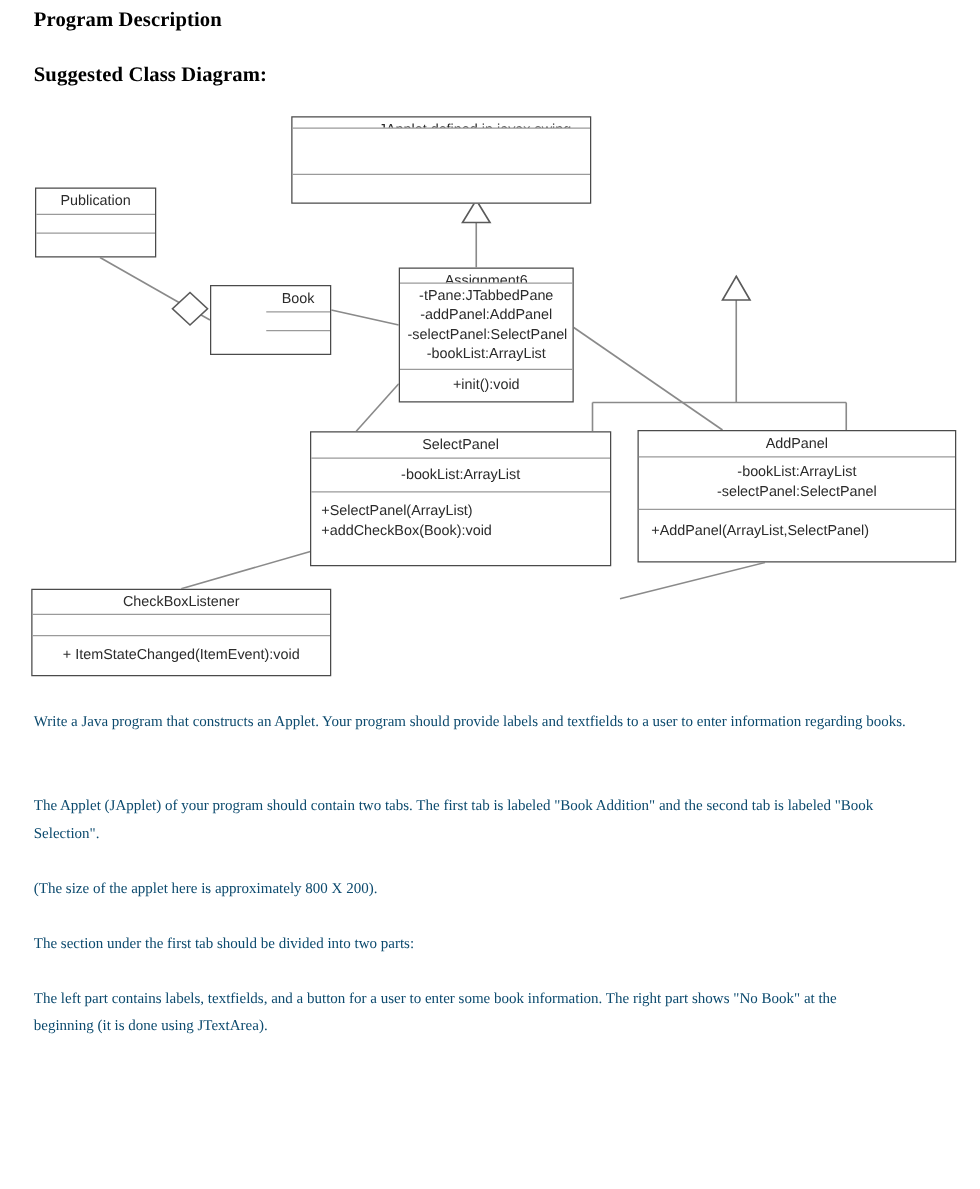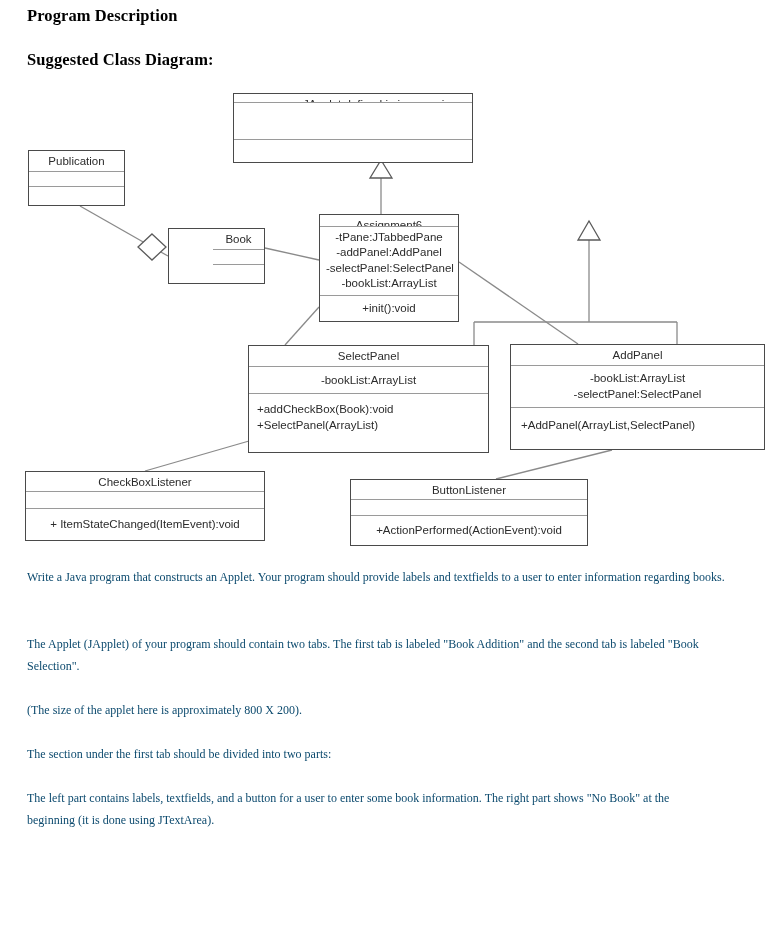--- a/index.html
+++ b/index.html
@@ -211,22 +211,22 @@
         <div class="uml-row">+init():void</div>
       </div>
     </div>
 
     <div class="uml-class" id="class-selectpanel">
       <div class="uml-name">SelectPanel</div>
       <div class="uml-attrs">
         <div class="uml-row">-bookList:ArrayList</div>
       </div>
       <div class="uml-ops">
+        <div class="uml-row">+SelectPanel(ArrayList)</div>
         <div class="uml-row">+addCheckBox(Book):void</div>
-        <div class="uml-row">+SelectPanel(ArrayList)</div>
       </div>
     </div>
 
     <div class="uml-class" id="class-addpanel">
       <div class="uml-name">AddPanel</div>
       <div class="uml-attrs">
         <div class="uml-row">-bookList:ArrayList</div>
         <div class="uml-row">-selectPanel:SelectPanel</div>
       </div>
       <div class="uml-ops">
@@ -235,27 +235,20 @@
     </div>
 
     <div class="uml-class" id="class-checkboxlistener">
       <div class="uml-name">CheckBoxListener</div>
       <div class="uml-attrs empty"></div>
       <div class="uml-ops centered">
         <div class="uml-row">+ ItemStateChanged(ItemEvent):void</div>
       </div>
     </div>
 
-    <div class="uml-class" id="class-buttonlistener">
-      <div class="uml-name">ButtonListener</div>
-      <div class="uml-attrs empty"></div>
-      <div class="uml-ops centered">
-        <div class="uml-row">+ActionPerformed(ActionEvent):void</div>
-      </div>
-    </div>
 
   </div>
 
   <div class="para" id="para-1">Write a Java program that constructs an Applet. Your program should provide labels and textfields to a user to enter information regarding books.</div>
   <div class="para" id="para-2">The Applet (JApplet) of your program should contain two tabs. The first tab is labeled "Book Addition" and the second tab is labeled "Book Selection".</div>
   <div class="para" id="para-3">(The size of the applet here is approximately 800 X 200).</div>
   <div class="para" id="para-4">The section under the first tab should be divided into two parts:</div>
   <div class="para" id="para-5">The left part contains labels, textfields, and a button for a user to enter some book information. The right part shows "No Book" at the beginning (it is done using JTextArea).</div>
 
 </div>

